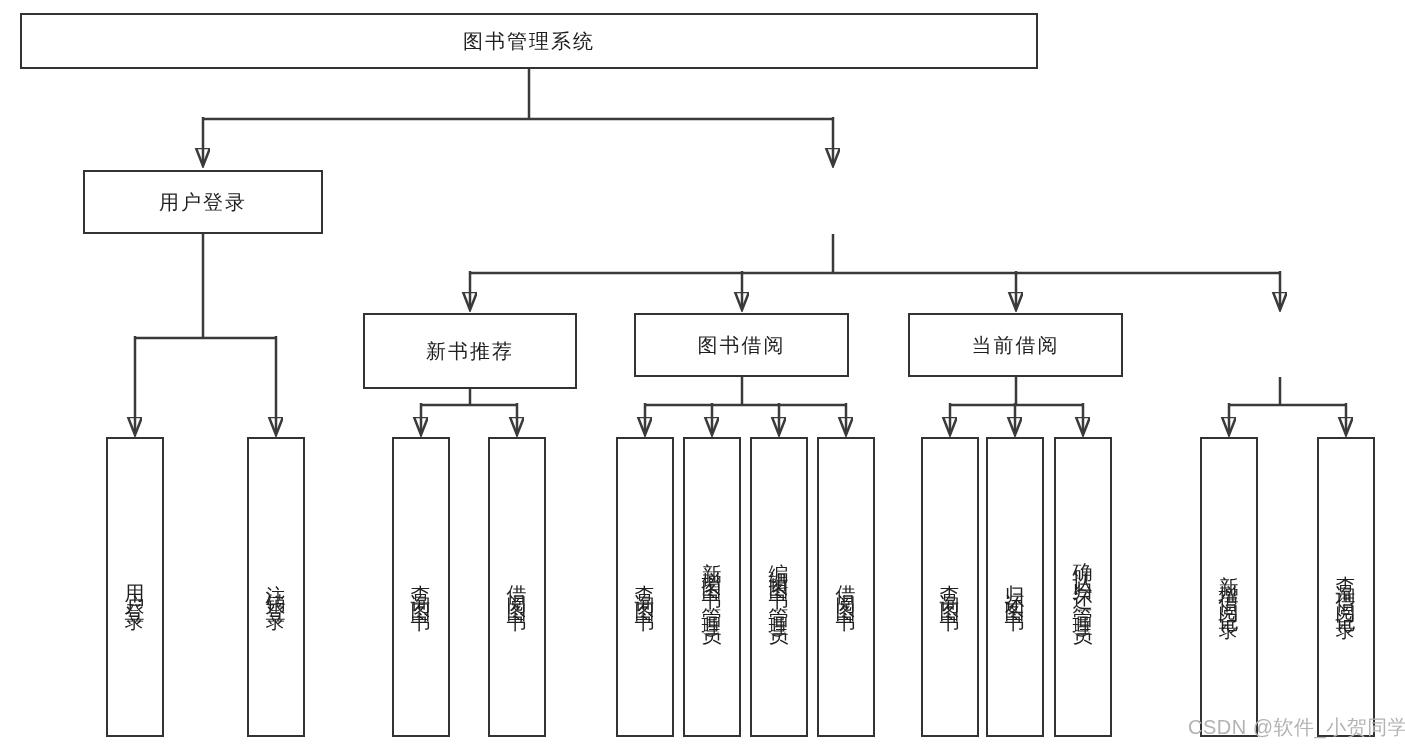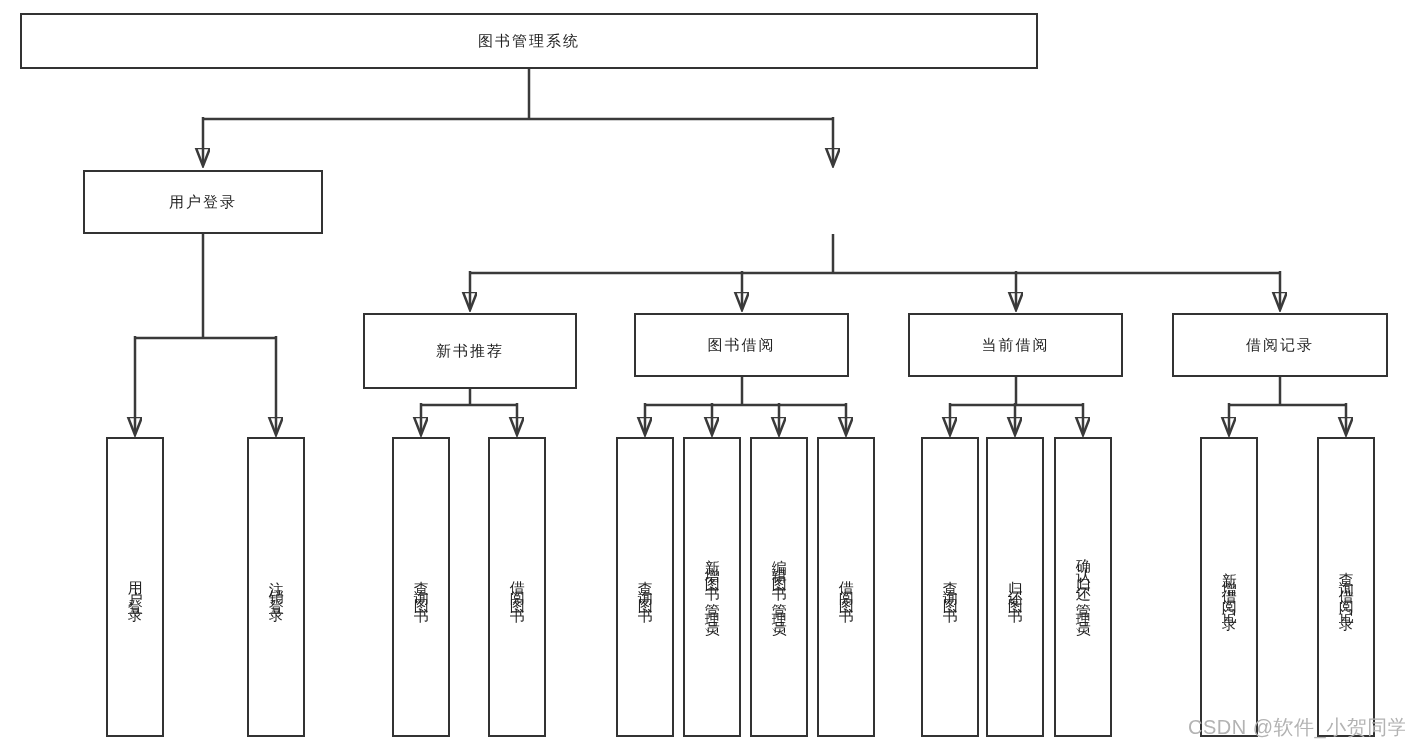--- a/index.html
+++ b/index.html
@@ -28,21 +28,21 @@
   }
   .node {
     position: absolute;
     box-sizing: border-box;
     background: #ffffff;
     border: 2.5px solid #333333;
     display: flex;
     align-items: center;
     justify-content: center;
     color: #1f1f1f;
-    font-size: 15px;
+    font-size: 20px;
     letter-spacing: 2px;
     z-index: 2;
     white-space: nowrap;
   }
   .node.hbox span {
     display: block;
   }
   .node.vbox span {
     writing-mode: vertical-rl;
     text-orientation: mixed;
@@ -135,23 +135,20 @@
 
   <div class="node hbox" style="left:363px; top:313px; width:214px; height:76px;">
     <span>新书推荐</span>
   </div>
   <div class="node hbox" style="left:634px; top:313px; width:215px; height:64px;">
     <span>图书借阅</span>
   </div>
   <div class="node hbox" style="left:908px; top:313px; width:215px; height:64px;">
     <span>当前借阅</span>
   </div>
-  <div class="node hbox" style="left:1172px; top:313px; width:216px; height:64px;">
-    <span>借阅记录</span>
-  </div>
 
   <div class="node vbox" style="left:106px; top:437px; width:58px; height:300px;">
     <span>用户登录</span>
   </div>
   <div class="node vbox" style="left:247px; top:437px; width:58px; height:300px;">
     <span>注销登录</span>
   </div>
 
   <div class="node vbox" style="left:392px; top:437px; width:58px; height:300px;">
     <span>查询图书</span>

